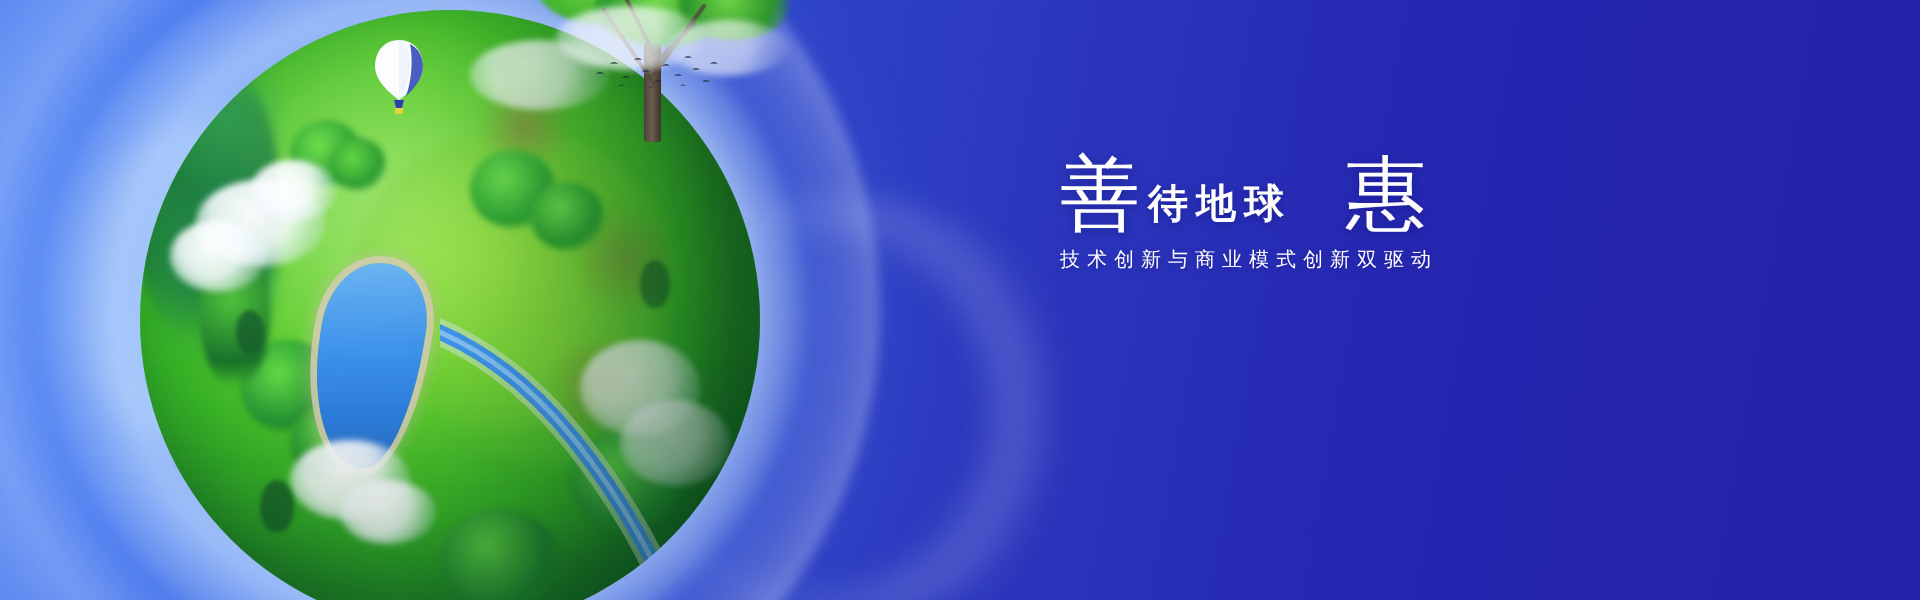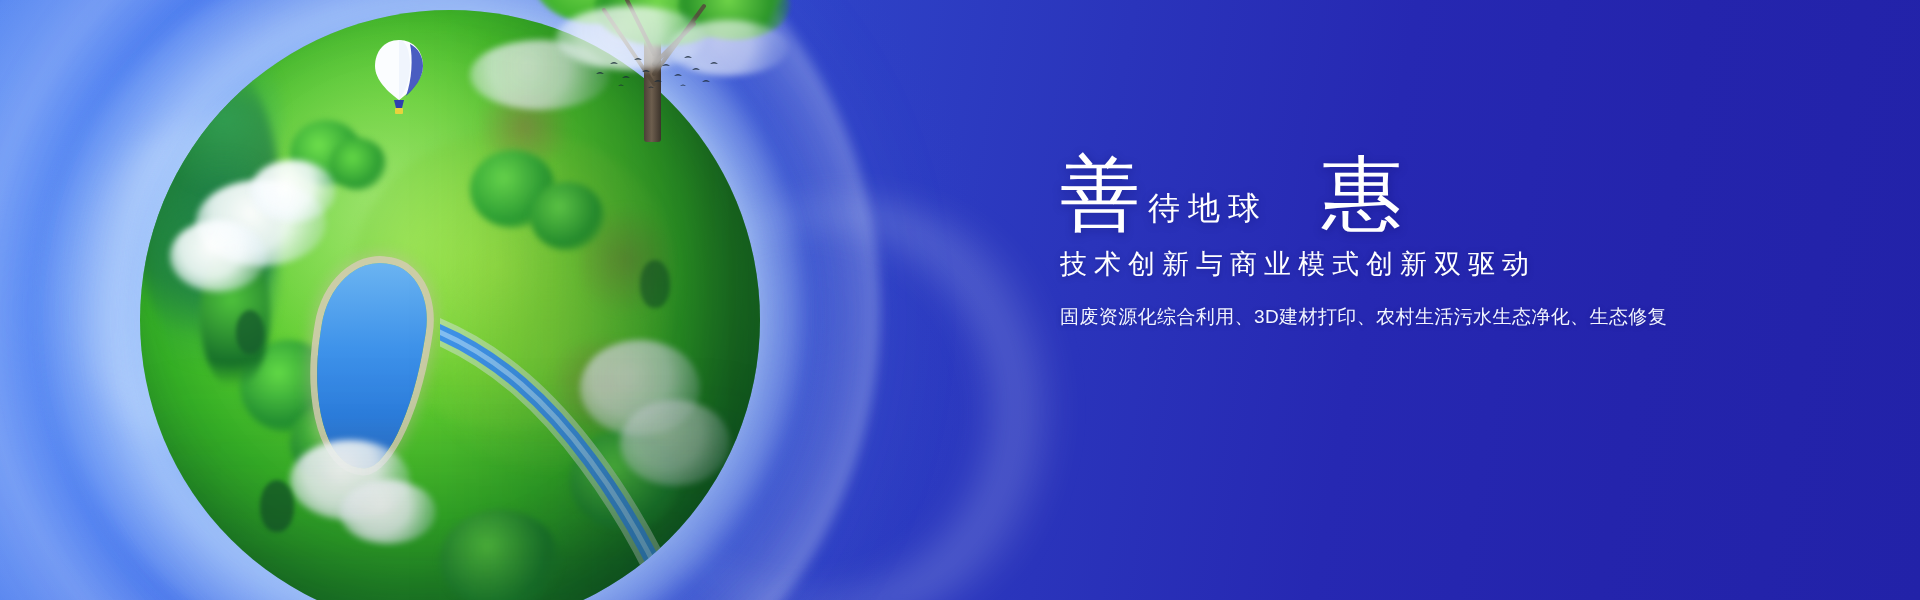--- a/index.html
+++ b/index.html
@@ -215,33 +215,34 @@
     font-family: "Liberation Serif", "DejaVu Serif", serif;
     font-size: 80px;
     line-height: 0.94;
     color: #ffffff;
     font-weight: 400;
     letter-spacing: 0;
     text-shadow: 0 2px 10px rgba(10,10,90,0.38);
   }
   .small-chars {
     font-family: "Liberation Serif", "DejaVu Serif", serif;
-    font-size: 32px;
+    font-size: 40px;
     line-height: 1;
     color: #ffffff;
     letter-spacing: 8px;
     padding-bottom: 8px;
     padding-left: 8px;
     text-shadow: 0 2px 8px rgba(10,10,90,0.35);
+    font-weight: bold;
   }
   .phrase-gap { width: 54px; }
 
   #subtitle {
     margin-top: 14px;
-    font-size: 27px;
+    font-size: 20px;
     color: #ffffff;
     letter-spacing: 7px;
     white-space: nowrap;
     text-shadow: 0 1px 6px rgba(10,10,90,0.35);
   }
   #description {
     margin-top: 22px;
     font-size: 19px;
     color: #f2f5ff;
     letter-spacing: 0.4px;
@@ -385,17 +386,16 @@
 
     <div id="headline">
       <span class="big-char">善</span>
       <span class="small-chars">待地球</span>
       <span class="phrase-gap"></span>
       <span class="big-char">惠</span>
     </div>
 
     <div id="subtitle">技术创新与商业模式创新双驱动</div>
 
-    <div id="description">固废资源化综合利用、3D建材打印、农村生活污水生态净化、生态修复</div>
 
 
   </div>
 </div>
 
 </body></html>

